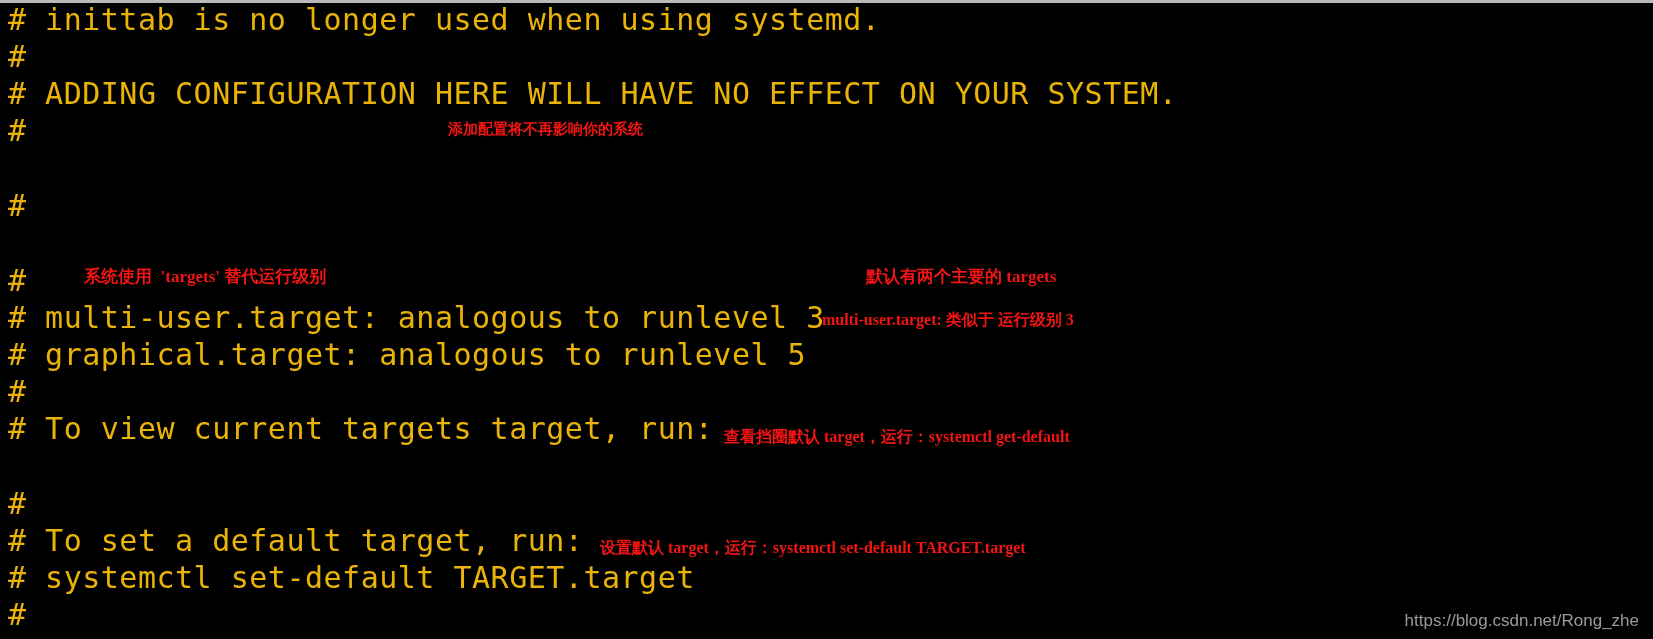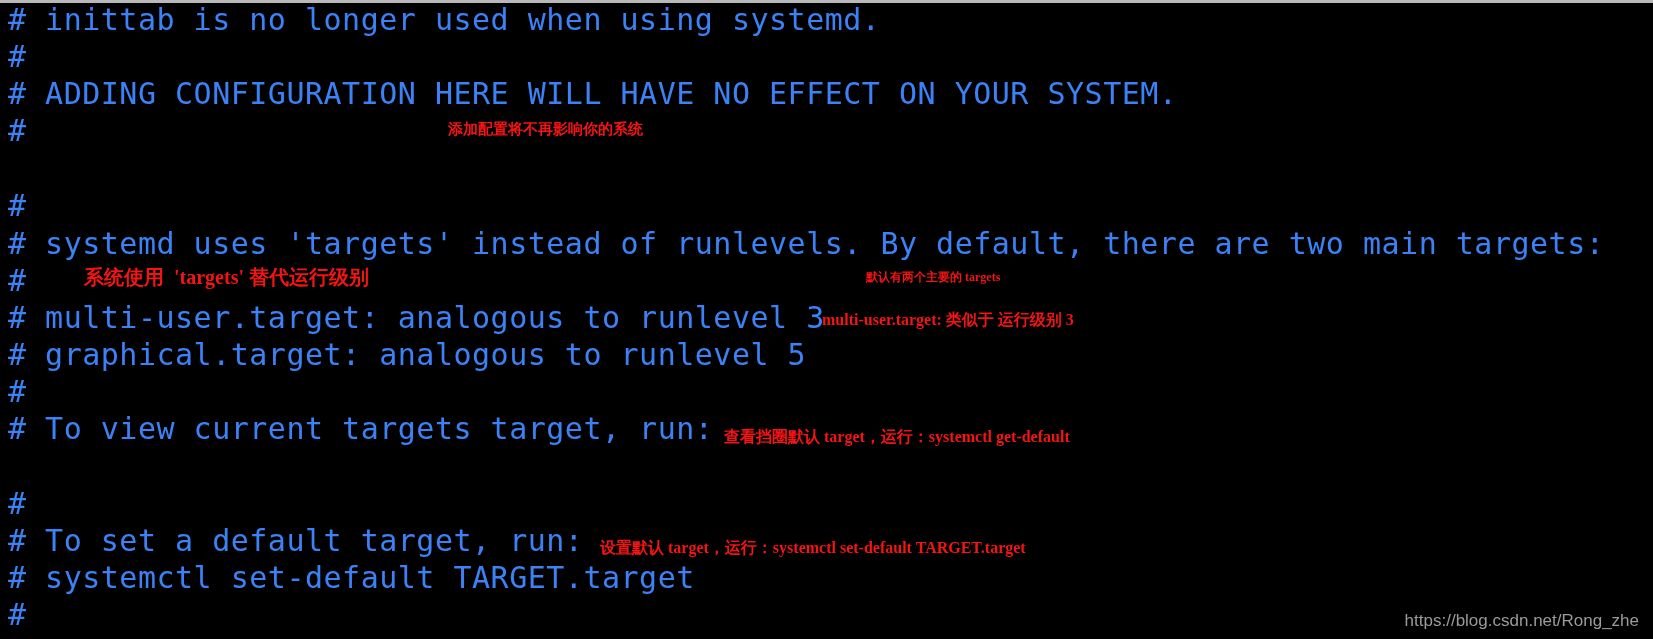--- a/index.html
+++ b/index.html
@@ -35,21 +35,21 @@
     position: absolute;
     top: 0;
     left: 0;
     width: 1653px;
     height: 639px;
   }
 
   .code-line {
     position: absolute;
     left: 8px;
-    color: #3b82f6;
+    color: #eab308;
     font-family: "DejaVu Sans Mono", "Liberation Mono", monospace;
     font-size: 30px;
     line-height: 36px;
     letter-spacing: 0.5px;
     white-space: pre;
   }
 
   .annot {
     position: absolute;
     color: #f41414;
@@ -78,34 +78,33 @@
 <div id="terminal">
 
   <div class="top-strip"></div>
 
   <div class="code-layer">
     <div class="code-line" style="top:2px"># inittab is no longer used when using systemd.</div>
     <div class="code-line" style="top:39px">#</div>
     <div class="code-line" style="top:76px"># ADDING CONFIGURATION HERE WILL HAVE NO EFFECT ON YOUR SYSTEM.</div>
     <div class="code-line" style="top:113px">#</div>
     <div class="code-line" style="top:188px">#</div>
-    <div class="code-line" style="top:226px"># systemd uses 'targets' instead of runlevels. By default, there are two main targets:</div>
     <div class="code-line" style="top:263px">#</div>
     <div class="code-line" style="top:300px"># multi-user.target: analogous to runlevel 3</div>
     <div class="code-line" style="top:337px"># graphical.target: analogous to runlevel 5</div>
     <div class="code-line" style="top:374px">#</div>
     <div class="code-line" style="top:411px"># To view current targets target, run:</div>
     <div class="code-line" style="top:486px">#</div>
     <div class="code-line" style="top:523px"># To set a default target, run:</div>
     <div class="code-line" style="top:560px"># systemctl set-default TARGET.target</div>
     <div class="code-line" style="top:597px">#</div>
   </div>
 
   <div class="annot" style="left:448px; top:120px; font-size:15px;">添加配置将不再影响你的系统</div>
-  <div class="annot" style="left:84px;  top:268px; font-size:20px;">系统使用  'targets' 替代运行级别</div>
-  <div class="annot" style="left:866px; top:268px; font-size:12px;">默认有两个主要的 targets</div>
+  <div class="annot" style="left:84px;  top:268px; font-size:17px;">系统使用  'targets' 替代运行级别</div>
+  <div class="annot" style="left:866px; top:268px; font-size:17px;">默认有两个主要的 targets</div>
   <div class="annot" style="left:822px; top:311px; font-size:16px;">multi-user.target: 类似于 运行级别 3</div>
   <div class="annot" style="left:700px; top:428px; font-size:16px;margin-left:24px;">查看挡圈默认 target，运行：systemctl get-default</div>
   <div class="annot" style="left:600px; top:539px; font-size:16px;">设置默认 target，运行：systemctl set-default TARGET.target</div>
 
   <div class="watermark">https://blog.csdn.net/Rong_zhe</div>
 
 </div>
 
 </body></html>

